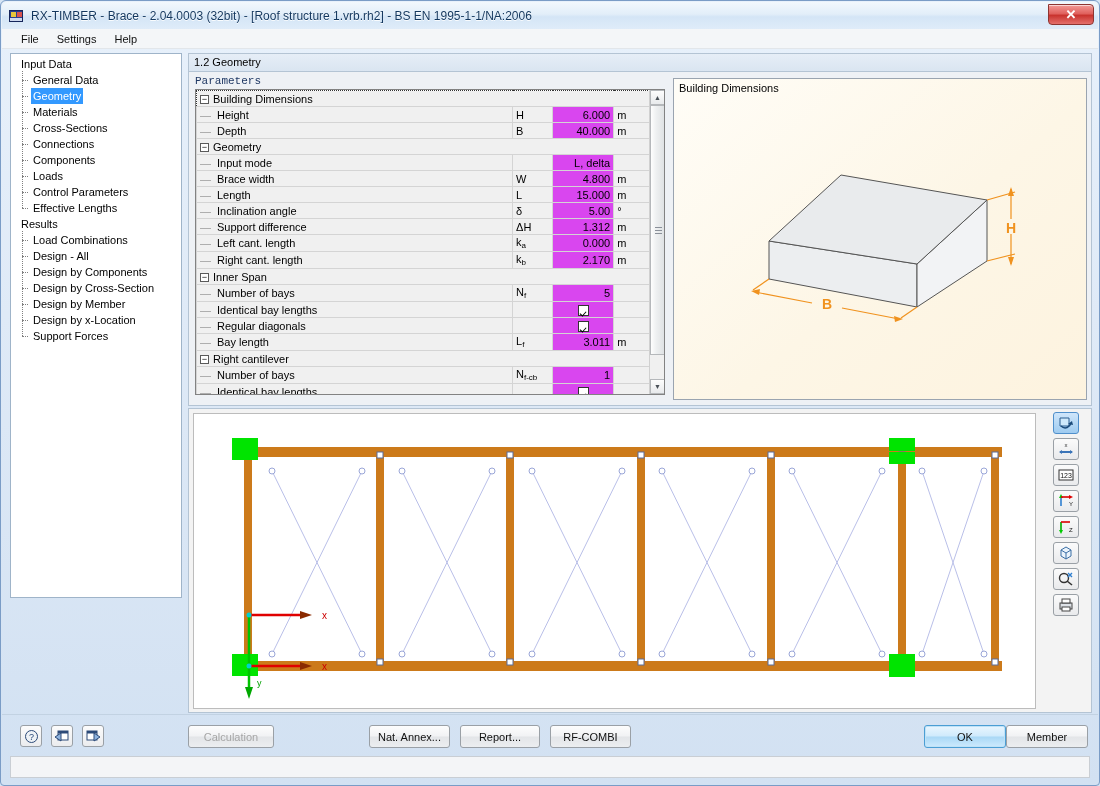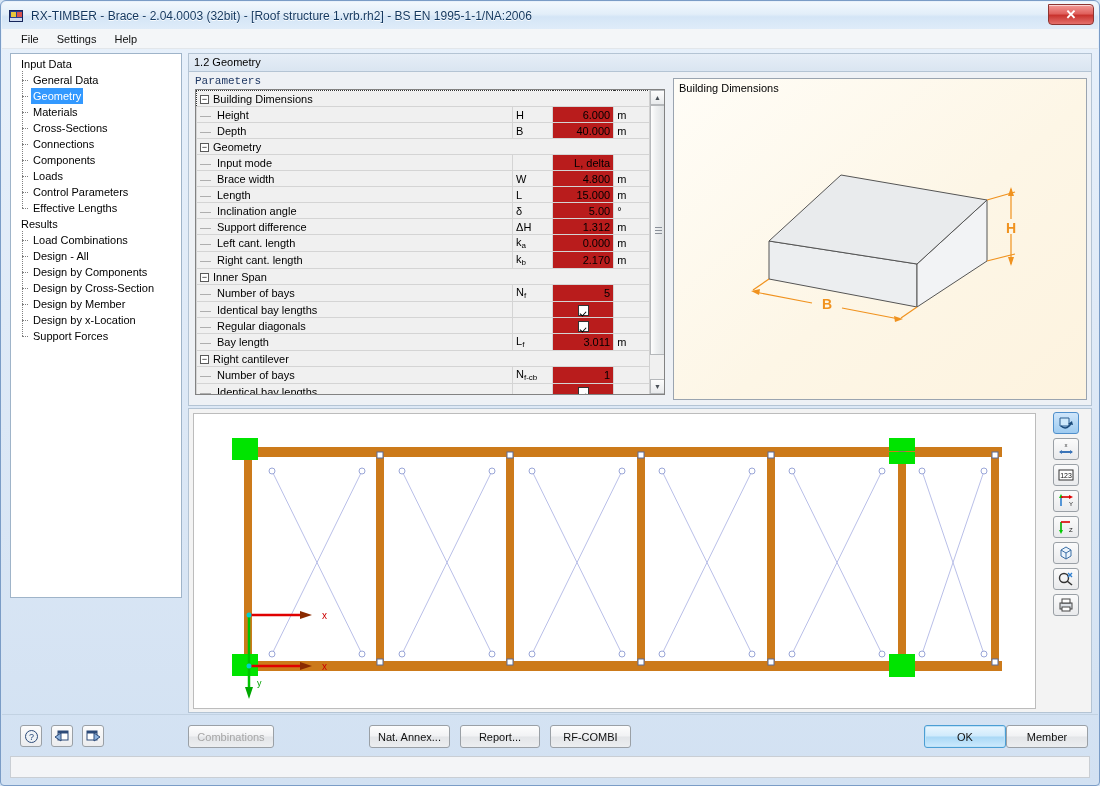--- a/index.html
+++ b/index.html
@@ -102,21 +102,21 @@
   .grid-wrap {
     position:absolute; left: 6px; top: 17px; width: 470px; height: 306px;
     border: 1px solid #828282; background:#fff; overflow:hidden;
   }
   .grid { width: 454px; font-size: 11px; border-collapse: collapse; padding-left: 24px; }
   .grid tr { height: 16px; }
   .grid td { border: 1px solid #d4d4d4; padding: 0 3px; height:16px; line-height: 14px;
              white-space: nowrap; overflow: hidden; }
   td.c-name { width: 300px; background: #f0f0f0; }
   td.c-sym  { width: 38px; background: #f0f0f0; text-align: left; }
-  td.c-val  { width: 58px; background: #b91c1c; text-align: right; }
+  td.c-val  { width: 58px; background: #d946ef; text-align: right; }
   td.c-unit { width: 34px; background: #f0f0f0; text-align: left; }
   tr.grp td { background: #f0f0f0; font-weight: normal; }
   tr.grp.first td { border-top: 1px dotted #333; border-bottom:1px dotted #333;
                     border-left: 1px dotted #333; border-right: 1px dotted #333;}
   .expander {
     display:inline-block; width:9px; height:9px; line-height:7px; text-align:center;
     border:1px solid #5a5a5a; background:#fff; font-size:9px; margin-right:4px;
     vertical-align: middle; color:#000;
   }
   .rowdash { display:inline-block; width:11px; color:#9a9a9a; }
@@ -644,21 +644,21 @@
       </div>
       <div class="icobtn">
         <svg width="16" height="15" viewBox="0 0 16 15">
             <rect x="2" y="2" width="10" height="9" fill="#fff" stroke="#2c4a78"></rect>
             <rect x="2" y="2" width="10" height="2.5" fill="#2c4a78"></rect>
             <polygon points="15,8 9,4 9,12" fill="#8fb4e0" stroke="#2c4a78"></polygon>
           </svg>
       </div>
     </div>
 
-    <div class="btn disabled" style="position:absolute;left:186px;top:10px;width:86px;">Combinations</div>
+    <div class="btn disabled" style="position:absolute;left:186px;top:10px;width:86px;">Calculation</div>
     <div class="btn" style="position:absolute;left:367px;top:10px;width:81px;">Nat. Annex...</div>
     <div class="btn" style="position:absolute;left:458px;top:10px;width:80px;">Report...</div>
     <div class="btn" style="position:absolute;left:548px;top:10px;width:81px;">RF-COMBI</div>
     <div class="btn primary" style="position:absolute;left:922px;top:10px;width:82px;">OK</div>
     <div class="btn" style="position:absolute;left:1004px;top:10px;width:82px;">Member</div>
 
     <div class="statusbar"></div>
   </div>
 </div>
 

